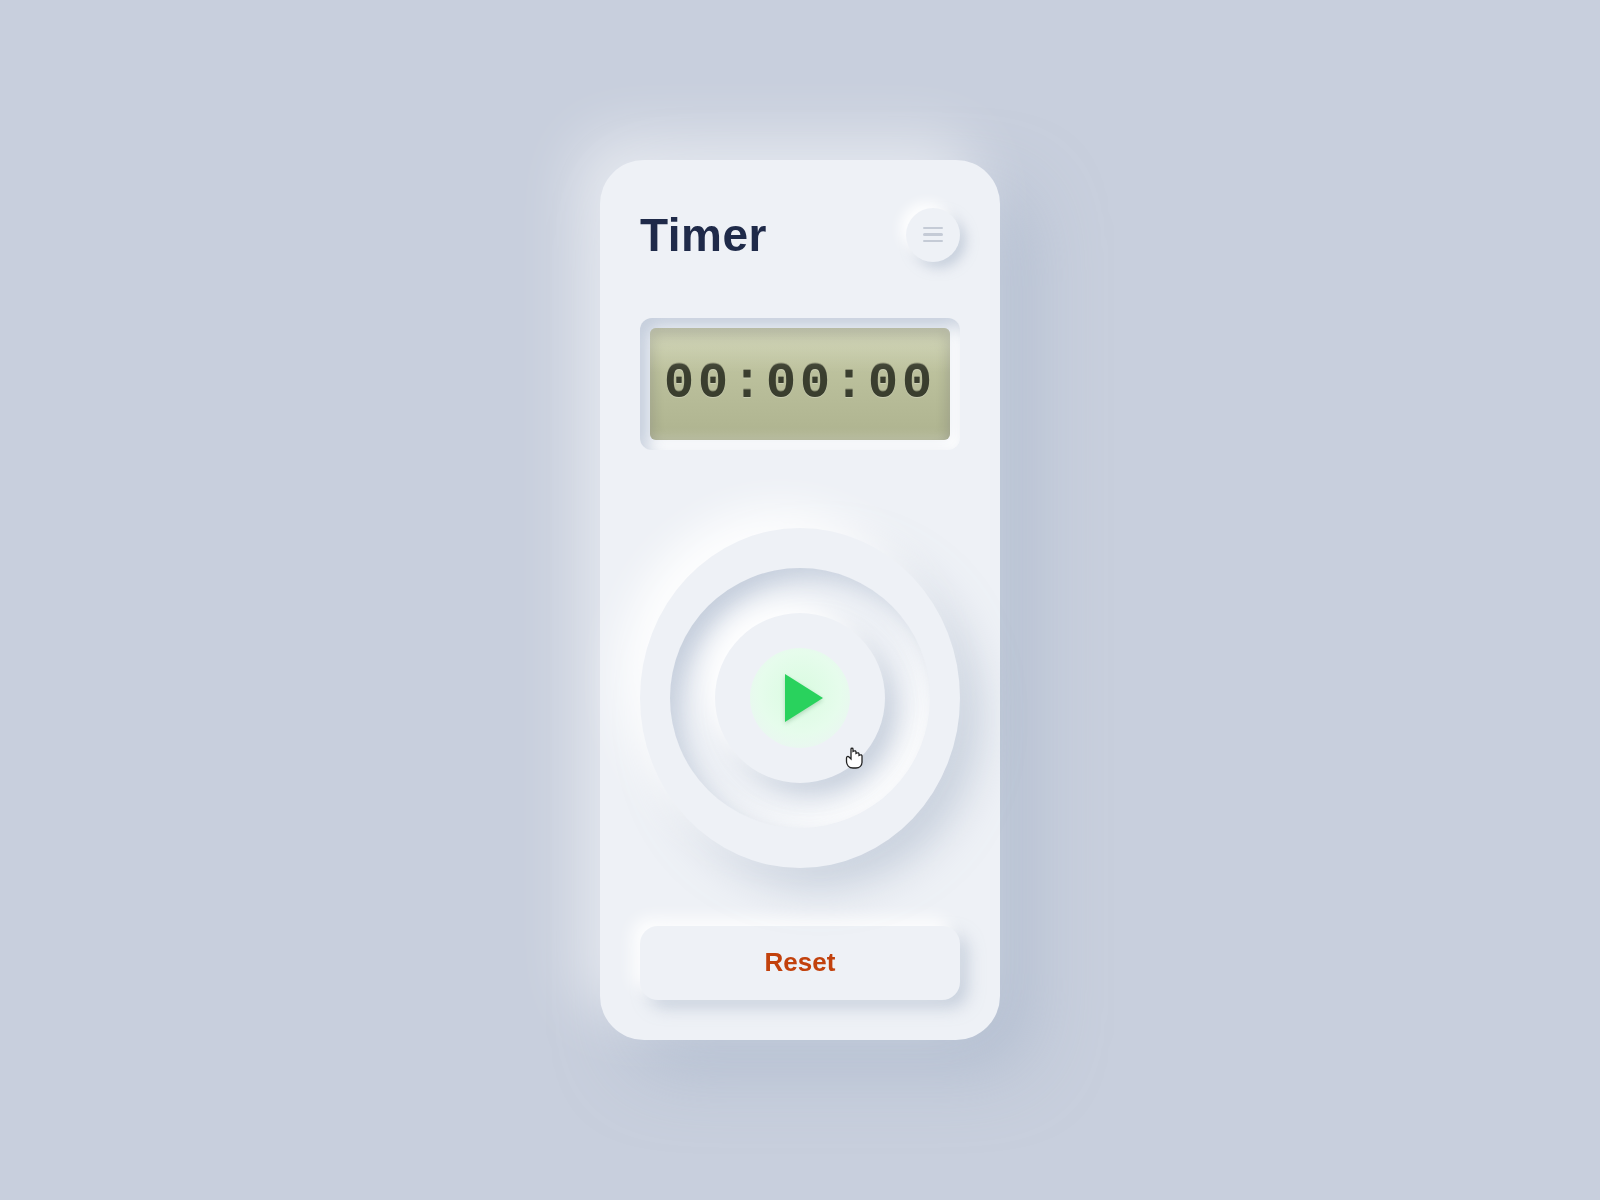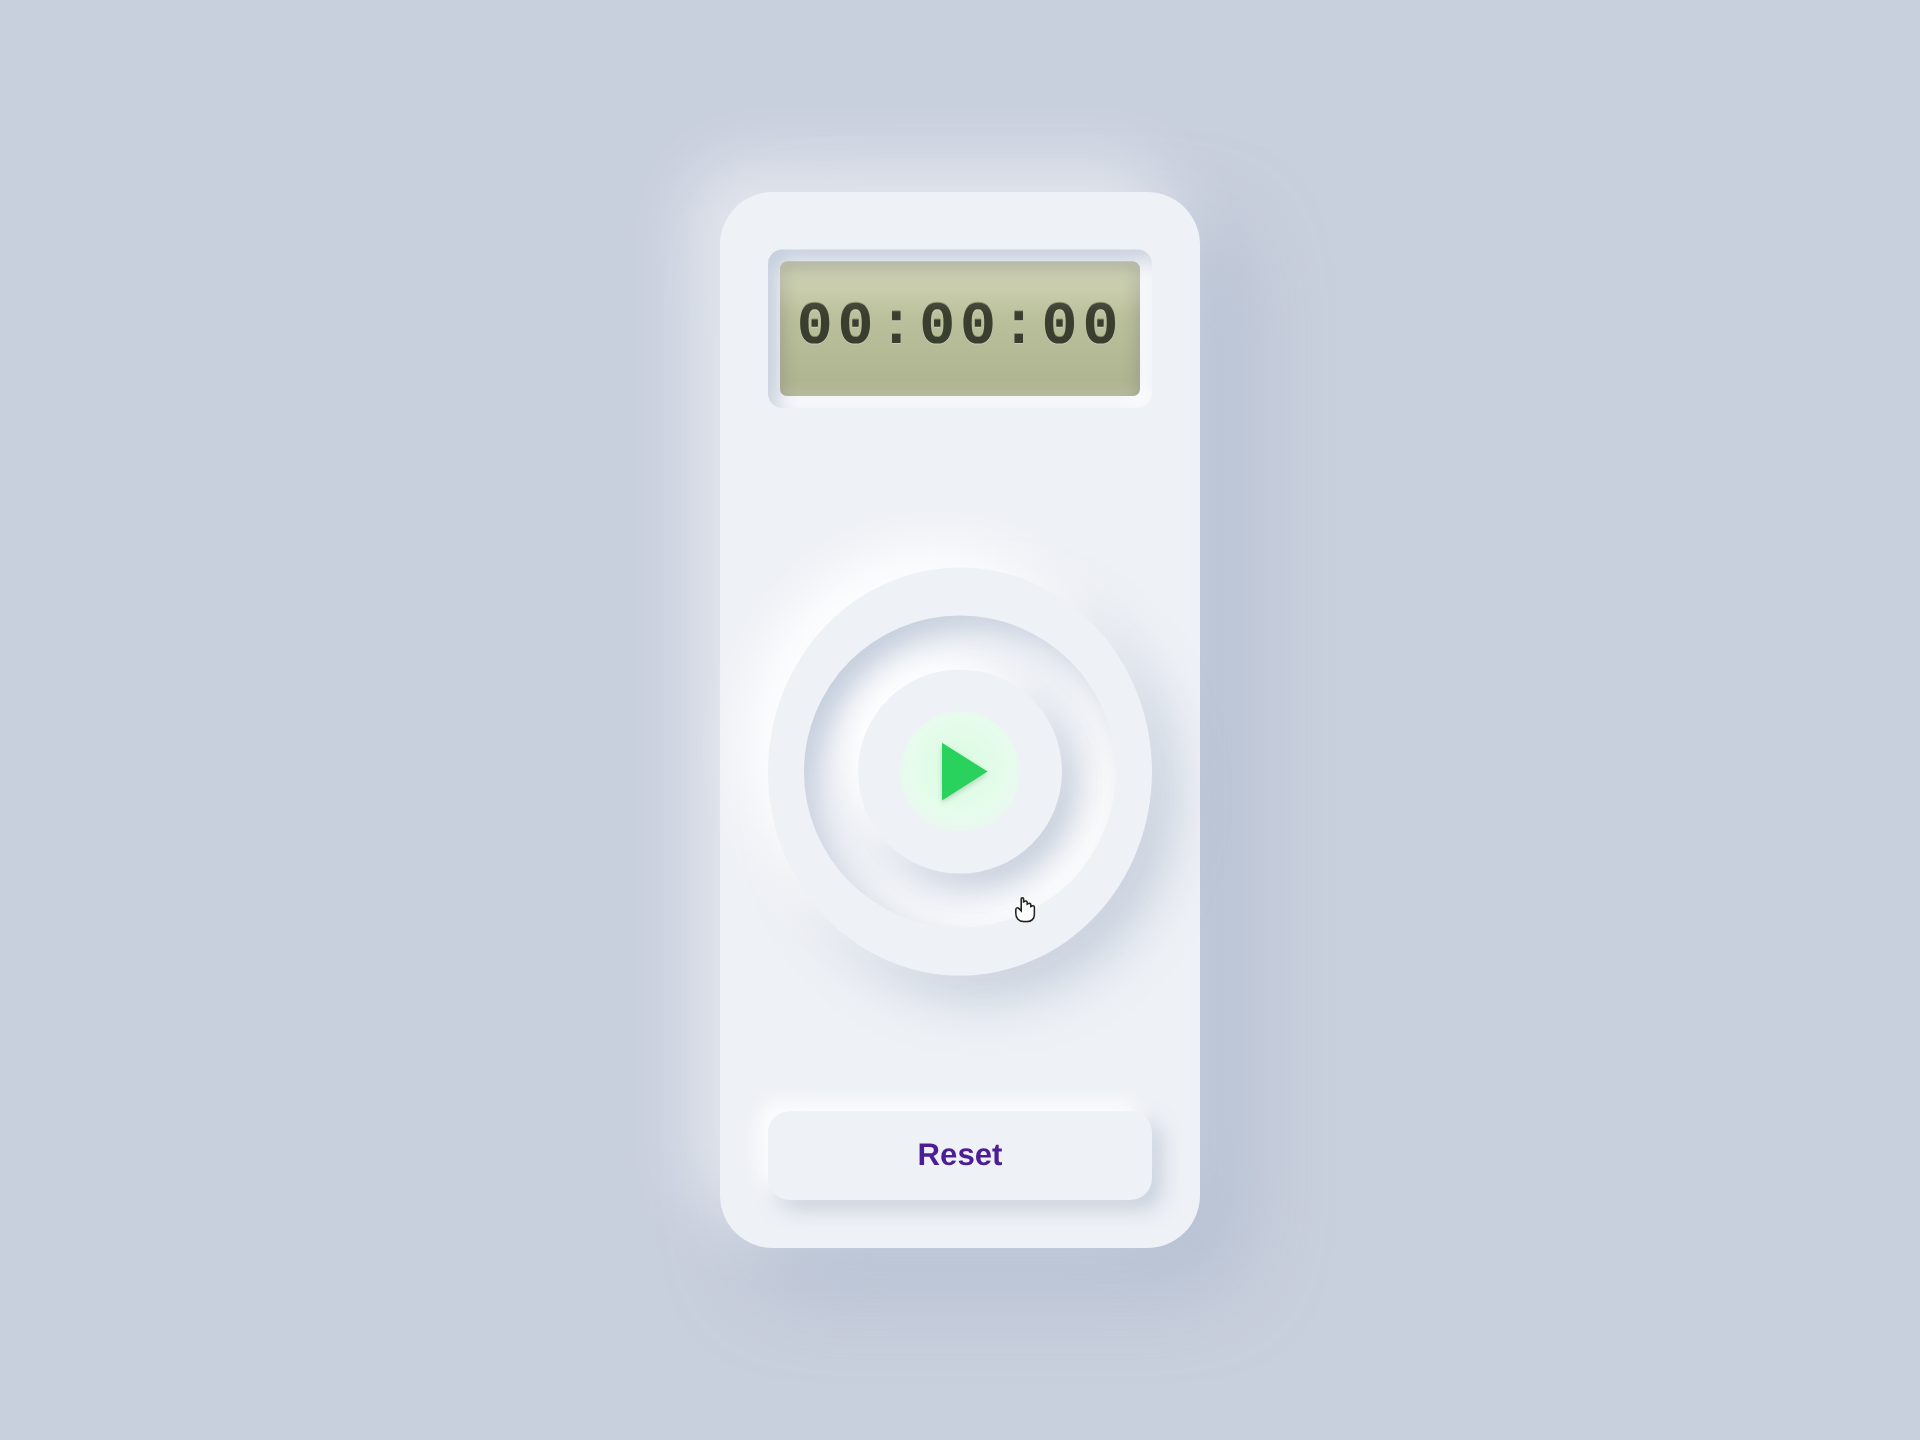--- a/index.html
+++ b/index.html
@@ -185,38 +185,46 @@
       -8px -8px 16px rgba(255,255,255,0.9),
       8px 8px 16px rgba(163,177,198,0.5);
     display: flex;
     align-items: center;
     justify-content: center;
     cursor: pointer;
   }
   .reset-label {
     font-size: 26px;
     font-weight: 800;
-    color: #4c1d95;
+    color: #c2410c;
   }
   .cursor {
     position: absolute;
     left: 680px;
     top: 623px;
     font-size: 20px;
     color: #222;
     pointer-events: none;
     user-select: none;
   }
 </style>
 </head>
 <body>
 
 <div class="stage">
   <div class="phone">
 
+    <div class="header">
+      <div class="title">Timer</div>
+      <div class="menu-btn">
+        <span></span>
+        <span></span>
+        <span></span>
+      </div>
+    </div>
 
     <div class="lcd-well">
       <div class="lcd">
         <div class="lcd-text">00:00:00</div>
       </div>
     </div>
 
     <div class="dial-area">
       <div class="ring-outer">
         <div class="ring-groove">

